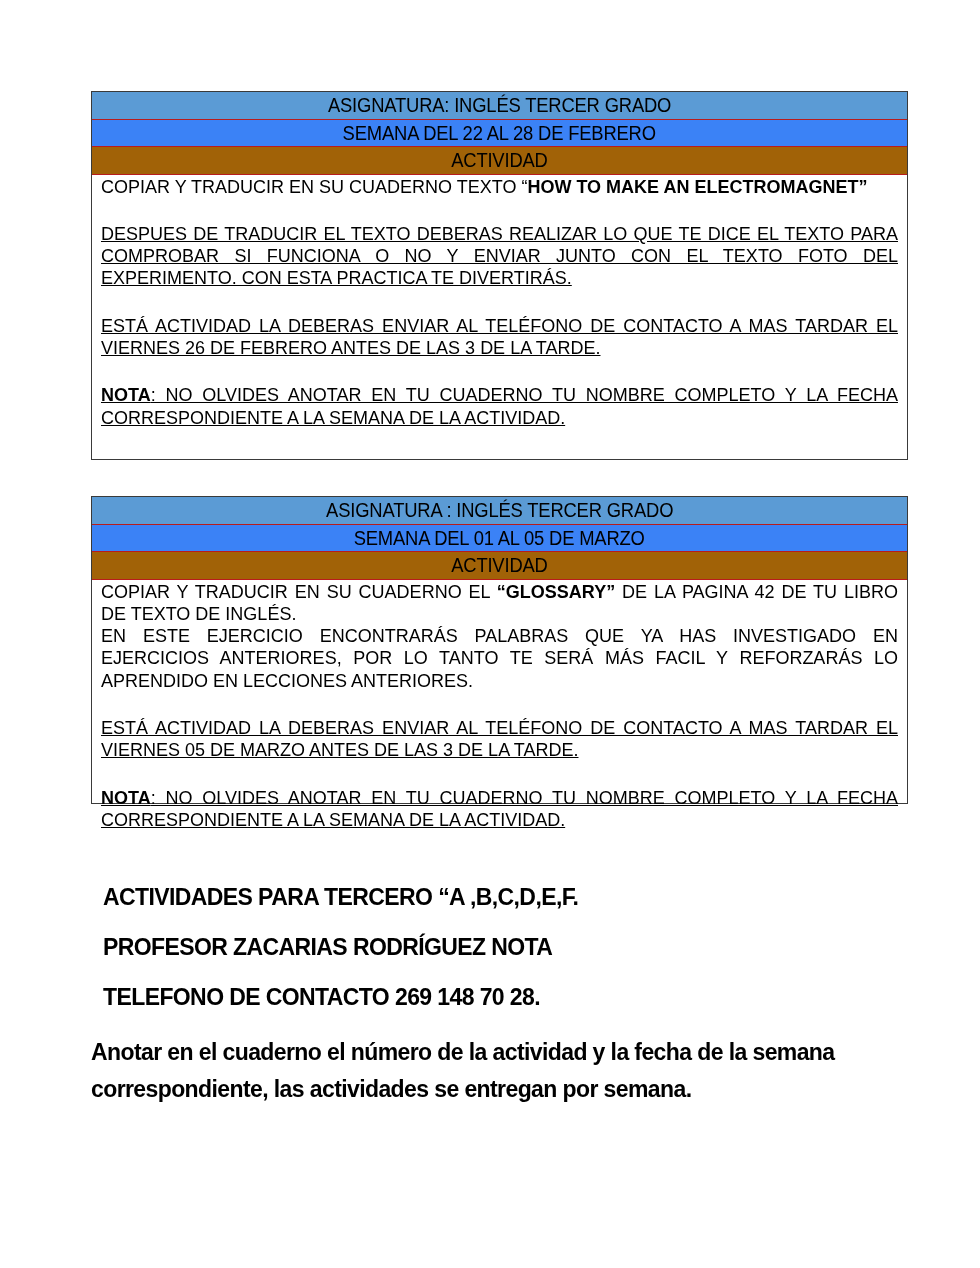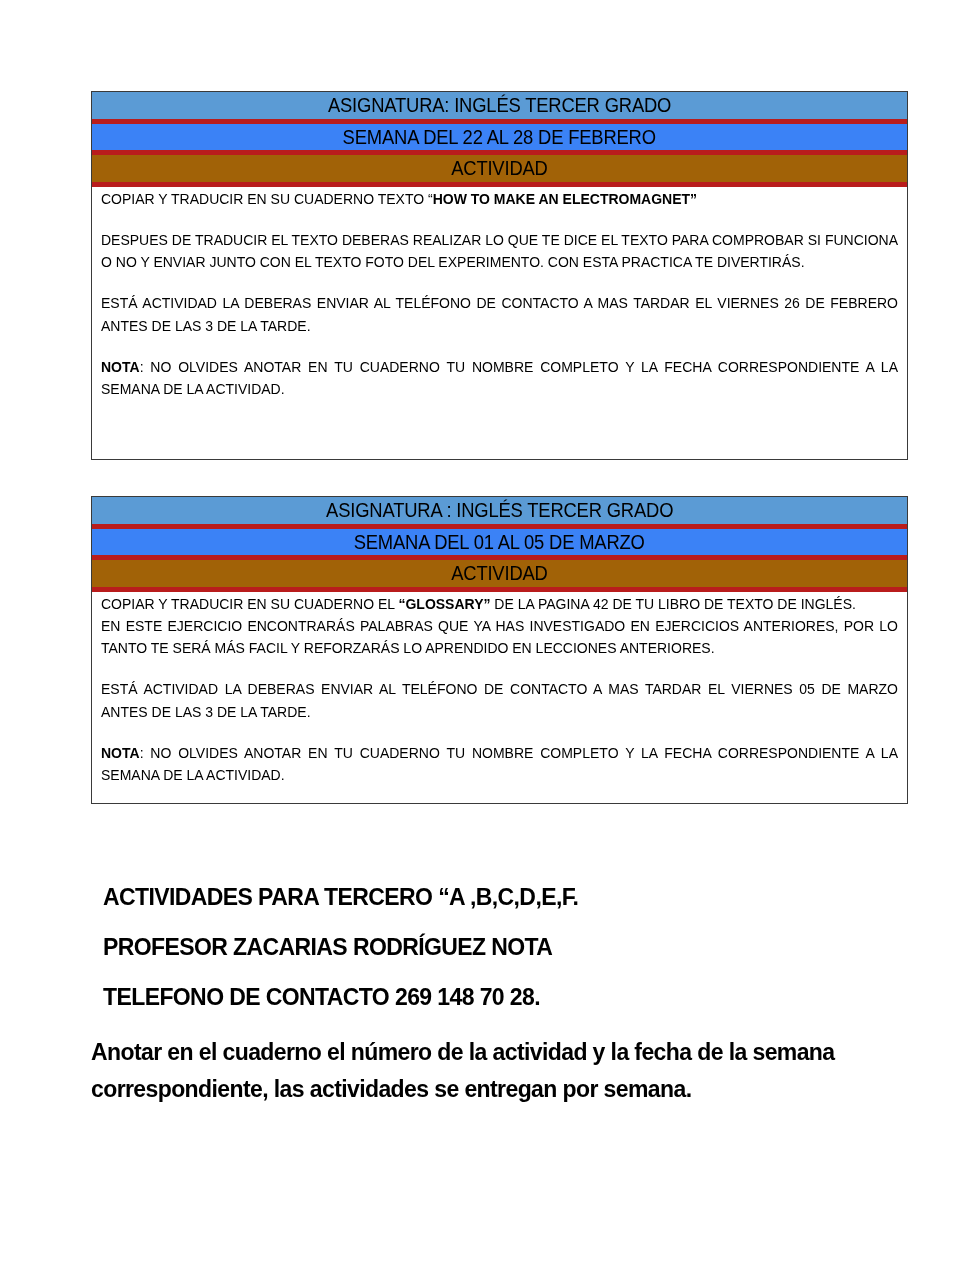--- a/index.html
+++ b/index.html
@@ -23,39 +23,39 @@
       box-sizing: border-box;
     }
     .table-1 { top: 91px; height: 369px; }
     .table-2 { top: 496px; height: 308px; }
 
     .hdr {
       height: 26.5px;
       line-height: 26.5px;
       text-align: center;
       font-size: 20px;
-      border-bottom: 5px solid #b91c1c;
+      border-bottom: 1px solid #b91c1c;
       letter-spacing: -0.2px;
       transform-origin: center;
     }
     .hdr span { display: inline-block; transform: scaleX(0.92); }
     .hdr-blue { background: #5b9bd5; }
     .hdr-green { background: #3b82f6; }
     .hdr-yellow { background: #a16207; }
 
     .body-cell {
       padding: 1px 9px 0 9px;
-      font-size: 14px;
+      font-size: 18px;
       line-height: 22.3px;
       text-align: justify;
     }
     .body-cell p {
       margin: 0;
     }
-    .body-cell p.gap { margin-top: 19px; }
+    .body-cell p.gap { margin-top: 25px; text-decoration: underline; }
     .body-cell b { font-weight: bold; }
 
     .footer {
       position: absolute;
       left: 91px;
       width: 820px;
       font-family: "Liberation Sans", sans-serif;
       font-weight: bold;
       color: #000;
     }

